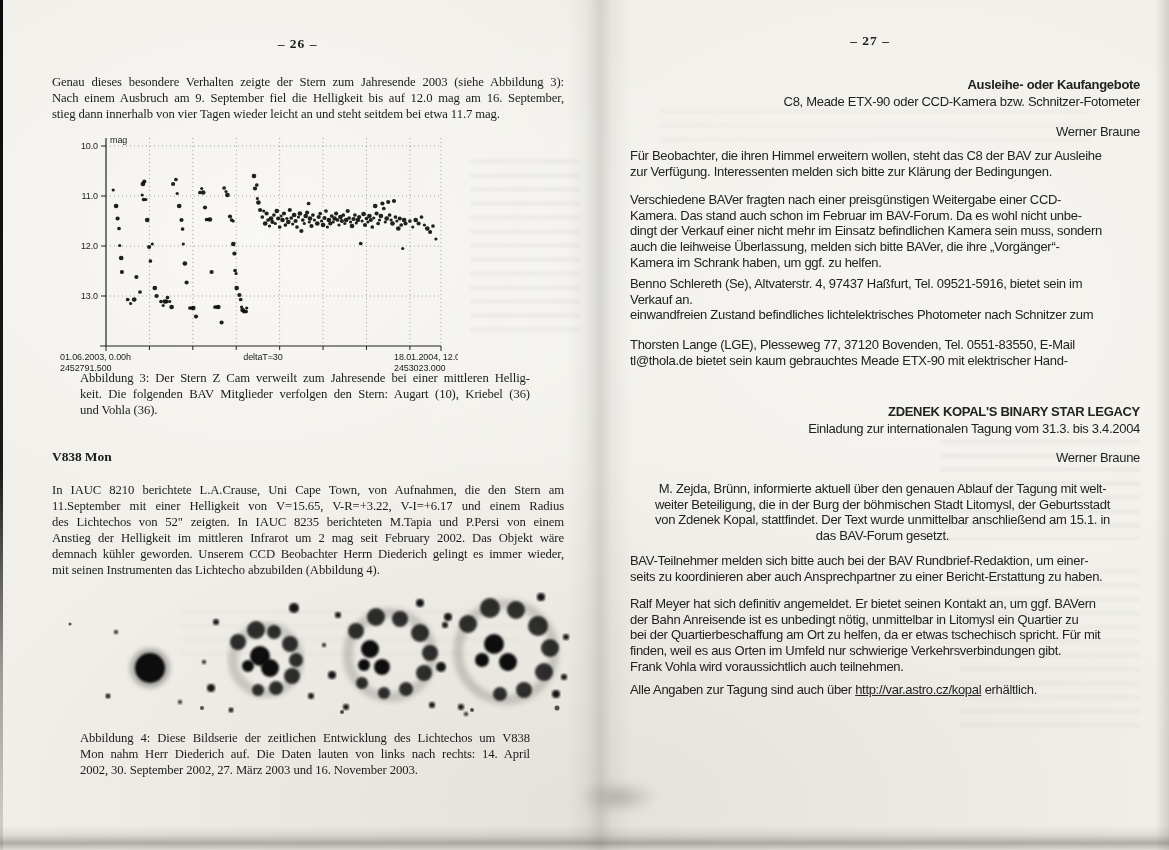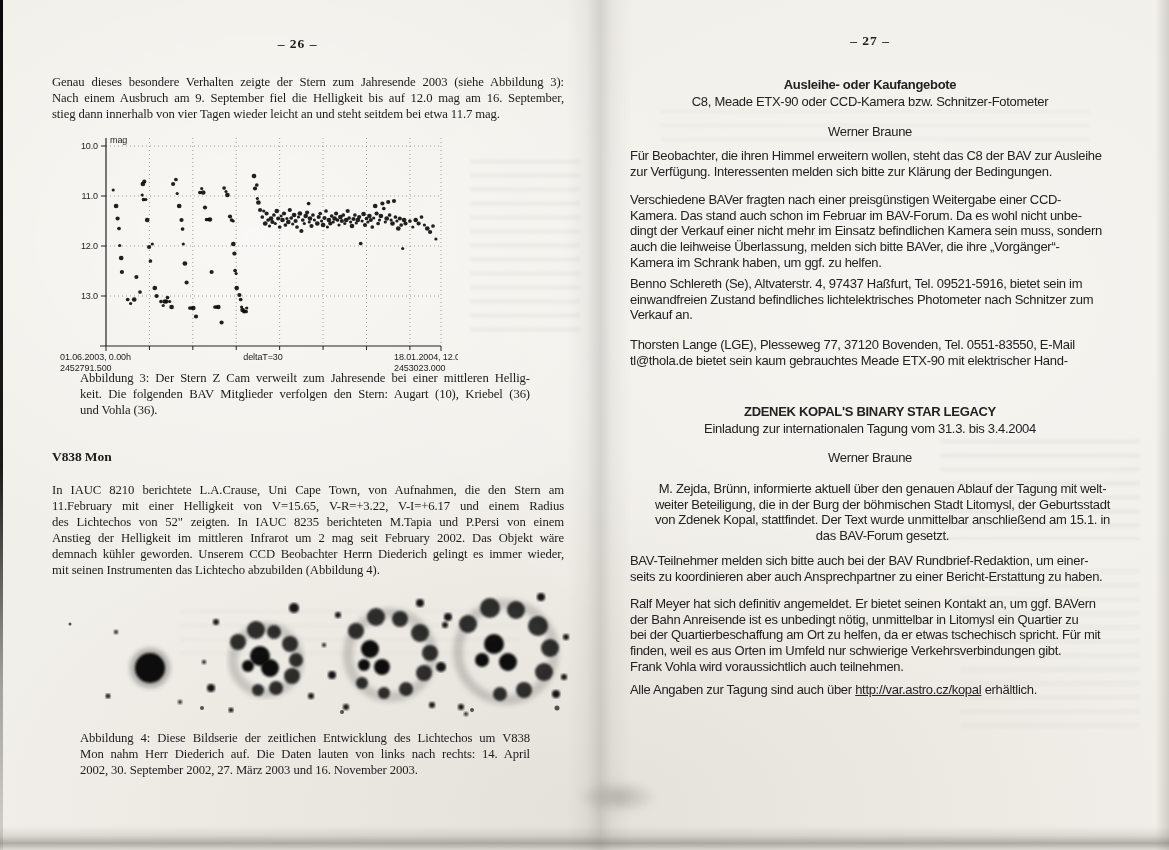--- a/index.html
+++ b/index.html
@@ -12,21 +12,21 @@
     font-family:"Liberation Serif", serif; color:#1c1c1c;}
   .abs{position:absolute;}
   
   .lp{font-family:"Liberation Serif", serif; font-size:12.7px; letter-spacing:-.1px; line-height:15.9px;}
   .lp .ln{overflow:hidden; max-height:16px; text-align:justify;}
   .lp .ln.just{text-align-last:justify;}
   
   .rp{font-family:"Liberation Sans", sans-serif; font-size:13px; letter-spacing:-.3px; line-height:15.7px; color:#222;}
   .rp .ln{white-space:nowrap; overflow:visible;}
   .pagenum{font-weight:bold; text-align:center; font-size:13.5px; letter-spacing:1px;}
-  .ctr{text-align:center; white-space:nowrap;}
+  .ctr{text-align:right; white-space:nowrap;}
   .bold{font-weight:bold;}
   .urlline a, .url{text-decoration:underline; color:#222;}
   
   #left-edge{left:0;top:0;width:3px;height:850px;background:linear-gradient(180deg,#0a0a0a 0%,#1a1a18 55%,rgba(40,40,38,.4) 80%,rgba(60,60,58,.15) 100%);}
   #gutter{left:566px;top:0;width:66px;height:850px;
     background:linear-gradient(90deg,transparent 0,rgba(110,108,100,.07) 30%,rgba(95,93,87,.20) 52%,rgba(140,138,130,.10) 70%,transparent 100%);}
   #bottom-shadow{left:0;top:826px;width:1169px;height:24px;
     background:linear-gradient(180deg,transparent 0,rgba(125,123,116,.18) 40%,rgba(110,108,101,.5) 72%,rgba(190,188,180,.35) 100%);}
   #right-edge{left:1155px;top:0;width:14px;height:850px;background:linear-gradient(270deg,rgba(150,148,140,.35),transparent);}
   #smudge{left:578px;top:780px;width:80px;height:34px;border-radius:50%;
@@ -280,21 +280,21 @@
     <div class="abs" style="left:80px;top:371px;width:450px;">
         <div class="ln just">Abbildung 3: Der Stern Z Cam verweilt zum Jahresende bei einer mittleren Hellig-</div>
         <div class="ln just">keit. Die folgenden BAV Mitglieder verfolgen den Stern: Augart (10), Kriebel (36)</div>
         <div class="ln">und Vohla (36).</div>
       </div>
 
     <div class="abs bold" style="left:52px;top:449px;font-size:13.5px;">V838 Mon</div>
 
     <div class="abs" style="left:52px;top:483px;width:512px;">
         <div class="ln just">In IAUC 8210 berichtete L.A.Crause, Uni Cape Town, von Aufnahmen, die den Stern am</div>
-        <div class="ln just">11.February mit einer Helligkeit von V=15.65, V-R=+3.22, V-I=+6.17 und einem Radius</div>
+        <div class="ln just">11.September mit einer Helligkeit von V=15.65, V-R=+3.22, V-I=+6.17 und einem Radius</div>
         <div class="ln just">des Lichtechos von 52" zeigten. In IAUC 8235 berichteten M.Tapia und P.Persi von einem</div>
         <div class="ln just">Anstieg der Helligkeit im mittleren Infrarot um 2 mag seit February 2002. Das Objekt wäre</div>
         <div class="ln just">demnach kühler geworden. Unserem CCD Beobachter Herrn Diederich gelingt es immer wieder,</div>
         <div class="ln">mit seinen Instrumenten das Lichtecho abzubilden (Abbildung 4).</div>
       </div>
 
     <svg id="echoes" class="abs" style="left:52px;top:590px;" width="524" height="132" viewBox="0 0 524 132">
         <defs>
           <filter id="soft">
             <feGaussianBlur stdDeviation="0.9"></feGaussianBlur>
@@ -396,22 +396,22 @@
       </div>
     <div class="abs" style="left:30px;top:192px;width:505px;">
         <div class="ln">Verschiedene BAVer fragten nach einer preisgünstigen Weitergabe einer CCD-</div>
         <div class="ln">Kamera. Das stand auch schon im Februar im BAV-Forum. Da es wohl nicht unbe-</div>
         <div class="ln">dingt der Verkauf einer nicht mehr im Einsatz befindlichen Kamera sein muss, sondern</div>
         <div class="ln">auch die leihweise Überlassung, melden sich bitte BAVer, die ihre „Vorgänger“-</div>
         <div class="ln">Kamera im Schrank haben, um ggf. zu helfen.</div>
       </div>
     <div class="abs" style="left:30px;top:276px;width:505px;">
         <div class="ln">Benno Schlereth (Se), Altvaterstr. 4, 97437 Haßfurt, Tel. 09521-5916, bietet sein im</div>
+        <div class="ln">Verkauf an.</div>
         <div class="ln">einwandfreien Zustand befindliches lichtelektrisches Photometer nach Schnitzer zum</div>
-        <div class="ln">Verkauf an.</div>
       </div>
     <div class="abs" style="left:30px;top:337px;width:505px;">
         <div class="ln">Thorsten Lange (LGE), Plesseweg 77, 37120 Bovenden, Tel. 0551-83550, E-Mail</div>
         <div class="ln">tl@thola.de bietet sein kaum gebrauchtes Meade ETX-90 mit elektrischer Hand-</div>
       </div>
 
     <div class="abs ctr bold" style="left:0;top:404px;width:540px;">ZDENEK KOPAL'S BINARY STAR LEGACY</div>
     <div class="abs ctr" style="left:0;top:421px;width:540px;">Einladung zur internationalen Tagung vom 31.3. bis 3.4.2004</div>
     <div class="abs ctr" style="left:0;top:450px;width:540px;">Werner Braune</div>
 

